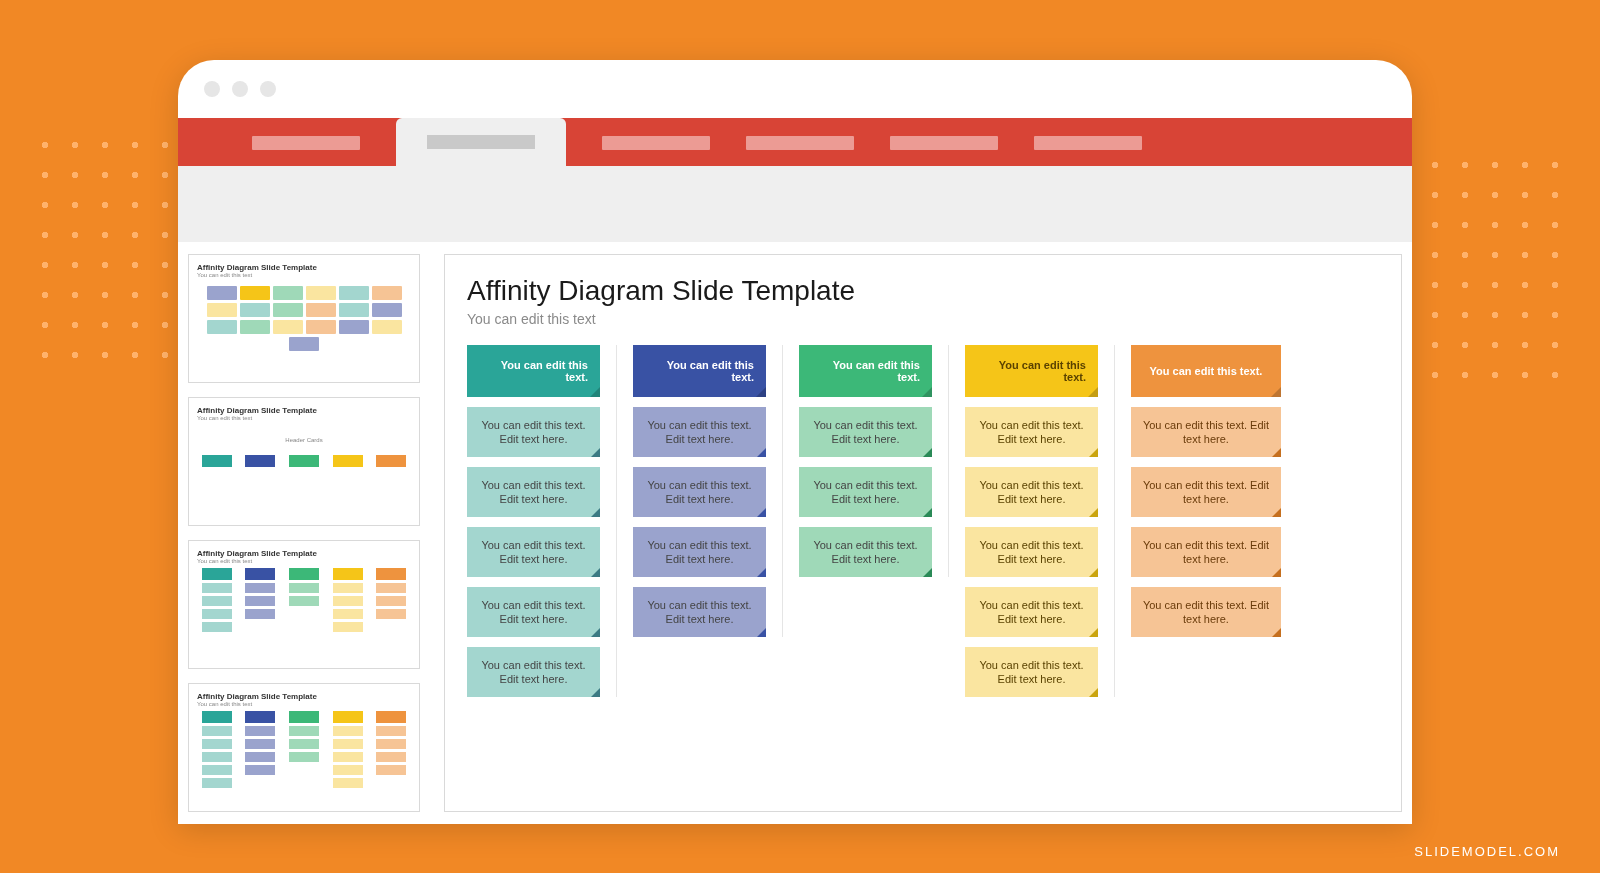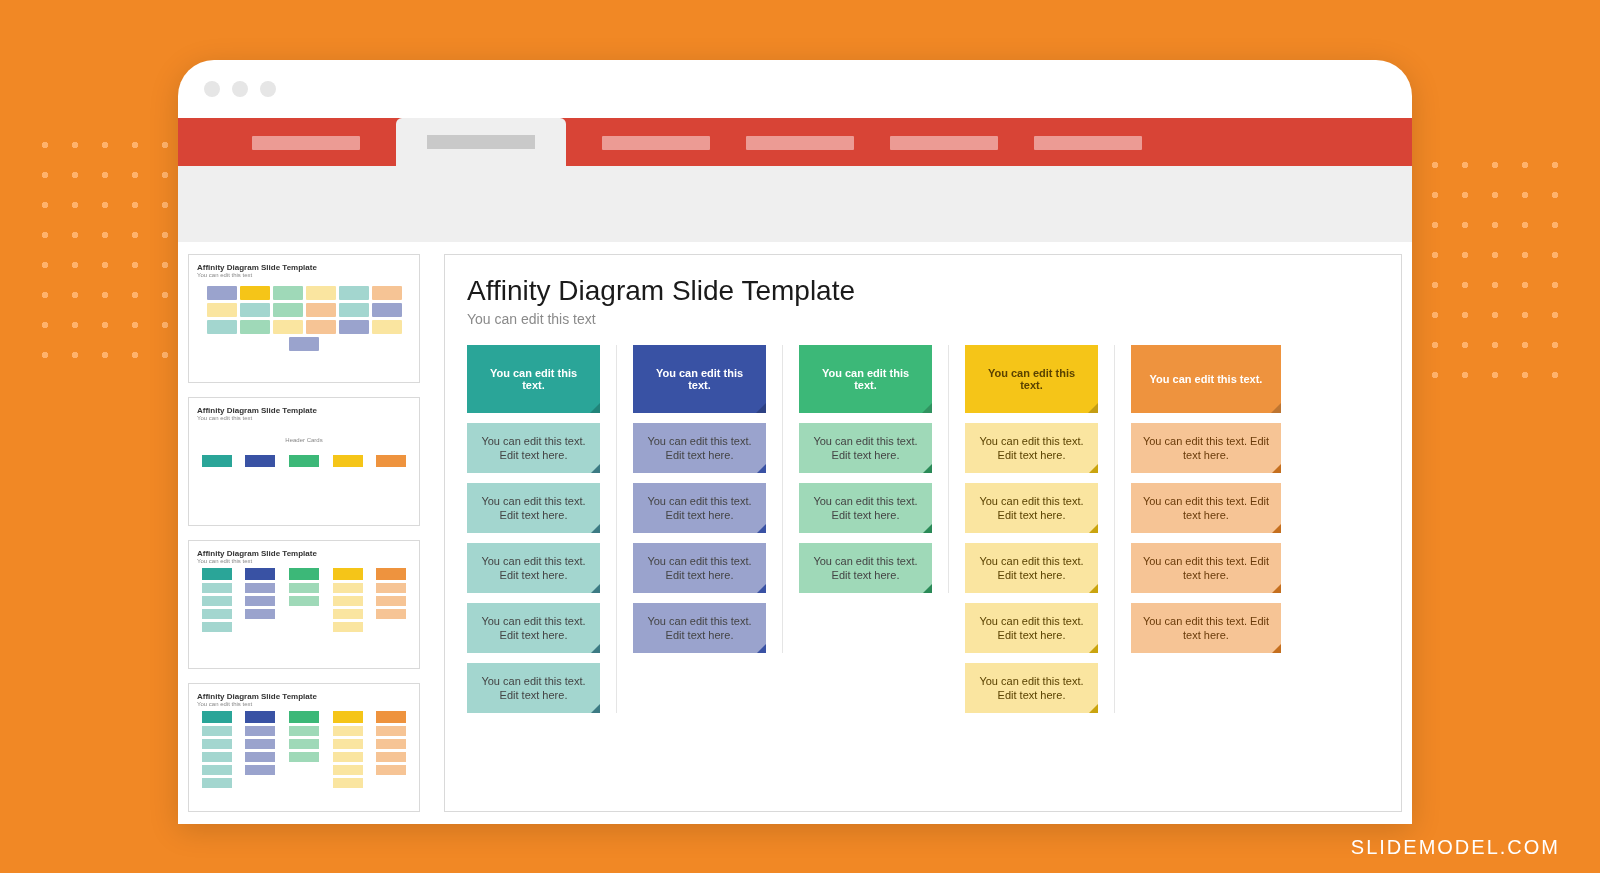--- a/index.html
+++ b/index.html
@@ -41,32 +41,32 @@
 .thumb .col { display:flex; flex-direction:column; gap:3px; align-items:center; }
 .thumb .hdr { width:30px; height:12px; display:flex; align-items:center; justify-content:center; font-size:4px; color:#fff; }
 .thumb .sm { width:30px; height:10px; }
 
 .slide { flex:1; border:1px solid #d9d9d9; background:#fff; padding:20px 22px; overflow:hidden; }
 .slide-title { font-size:28px; font-weight:400; color:#1a1a1a; font-family: "Segoe UI Light", "Segoe UI", Arial; }
 .slide-sub { font-size:14px; color:#8a8a8a; margin:4px 0 18px; }
 .cols { display:flex; gap:16px; align-items:flex-start; }
 .colwrap { display:flex; flex-direction:column; gap:10px; width:150px; border-right:1px solid #e5e5e5; padding-right:16px; }
 .colwrap:last-child { border-right:none; padding-right:0; }
-.head-card { height:68px; display:flex; align-items:center; justify-content:center; text-align:center; font-size:11px; font-weight:700; color:#fff; padding:6px 12px; position:relative; }
+.head-card { height:52px; display:flex; align-items:center; justify-content:center; text-align:right; font-size:11px; font-weight:700; color:#fff; padding:6px 12px; position:relative; }
 .head-card::after{content:"";position:absolute;right:0;bottom:0;border-style:solid;border-width:0 0 10px 10px;border-color:transparent transparent rgba(0,0,0,.2) transparent;}
 .card { height:50px; display:flex; align-items:center; justify-content:center; text-align:center; font-size:11px; color:#444; padding:6px 10px; position:relative; line-height:1.3; }
 .card::after{content:"";position:absolute;right:0;bottom:0;border-style:solid;border-width:0 0 9px 9px;}
 
 .c-teal .head-card{background:#2aa598;} .c-teal .card{background:#a3d6cf;} .c-teal .card::after{border-color:transparent transparent #3c7a83 transparent;}
 .c-indigo .head-card{background:#3952a4;} .c-indigo .card{background:#9aa3cd;} .c-indigo .card::after{border-color:transparent transparent #3952a4 transparent;}
 .c-green .head-card{background:#3cb878;} .c-green .card{background:#9fd9b8;} .c-green .card::after{border-color:transparent transparent #2a8a57 transparent;}
 .c-yellow .head-card{background:#f5c518;color:#5a4200;} .c-yellow .card{background:#fae5a0;color:#5a4200;} .c-yellow .card::after{border-color:transparent transparent #caa40f transparent;}
 .c-orange .head-card{background:#ee933e;} .c-orange .card{background:#f6c495;color:#6a3b0a;} .c-orange .card::after{border-color:transparent transparent #c56f1e transparent;}
 
-.watermark { position:absolute; right:40px; bottom:14px; color:#fff; letter-spacing:2px; font-size:20px; font-weight:500; }
+.watermark { position:absolute; right:40px; bottom:14px; color:#fff; letter-spacing:2px; font-size:13px; font-weight:500; }
 </style>
 </head>
 <body>
 
 <div class="dots left"></div>
 <div class="dots right"></div>
 
 <div class="browser">
   <div class="title-bar">
     <span class="dot"></span>

